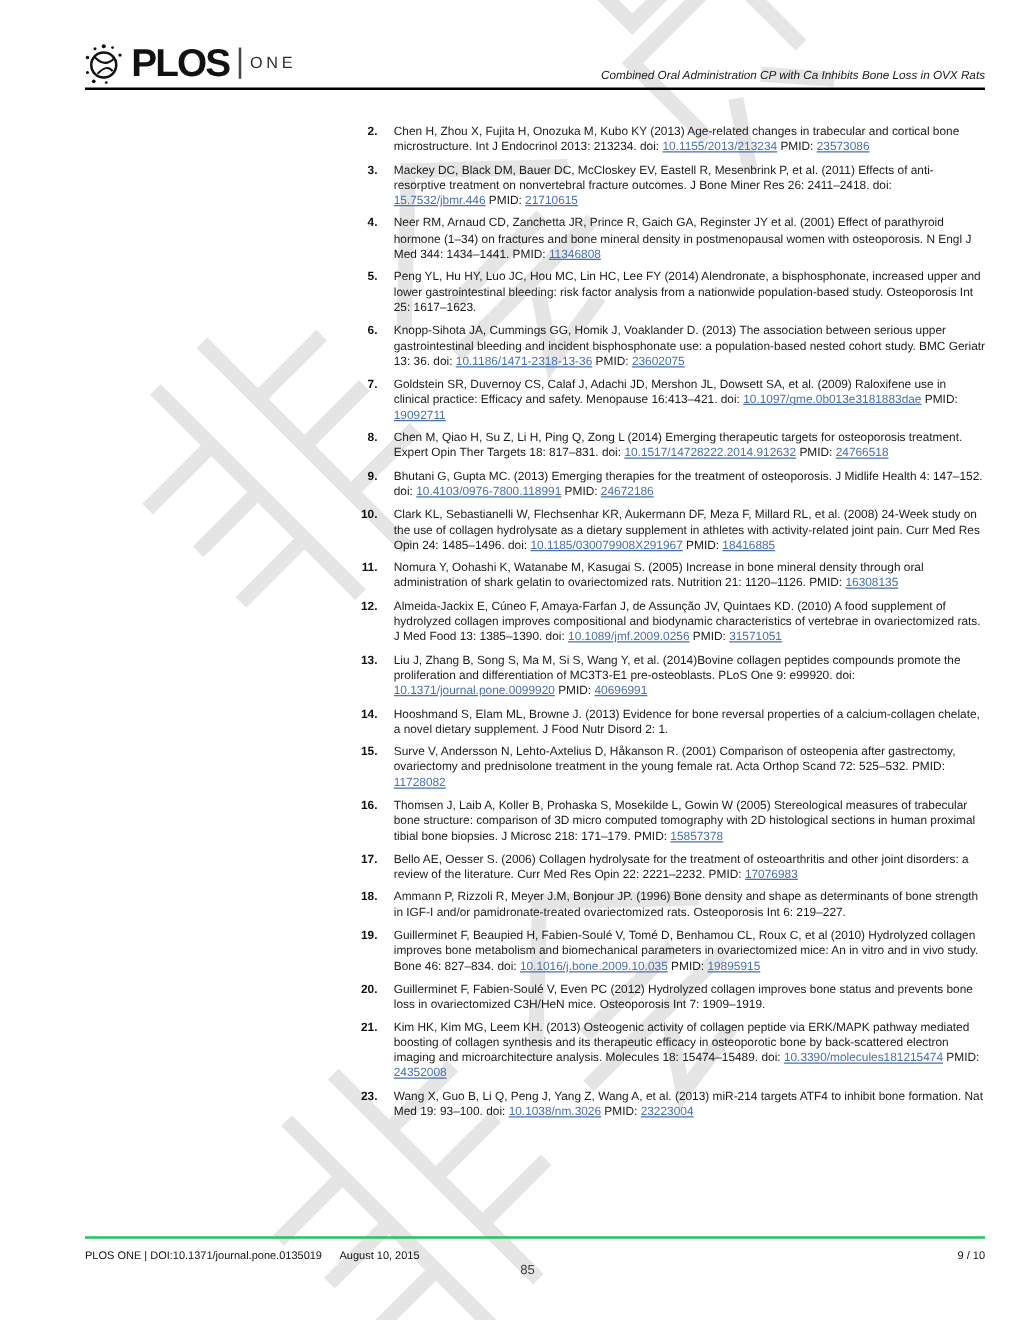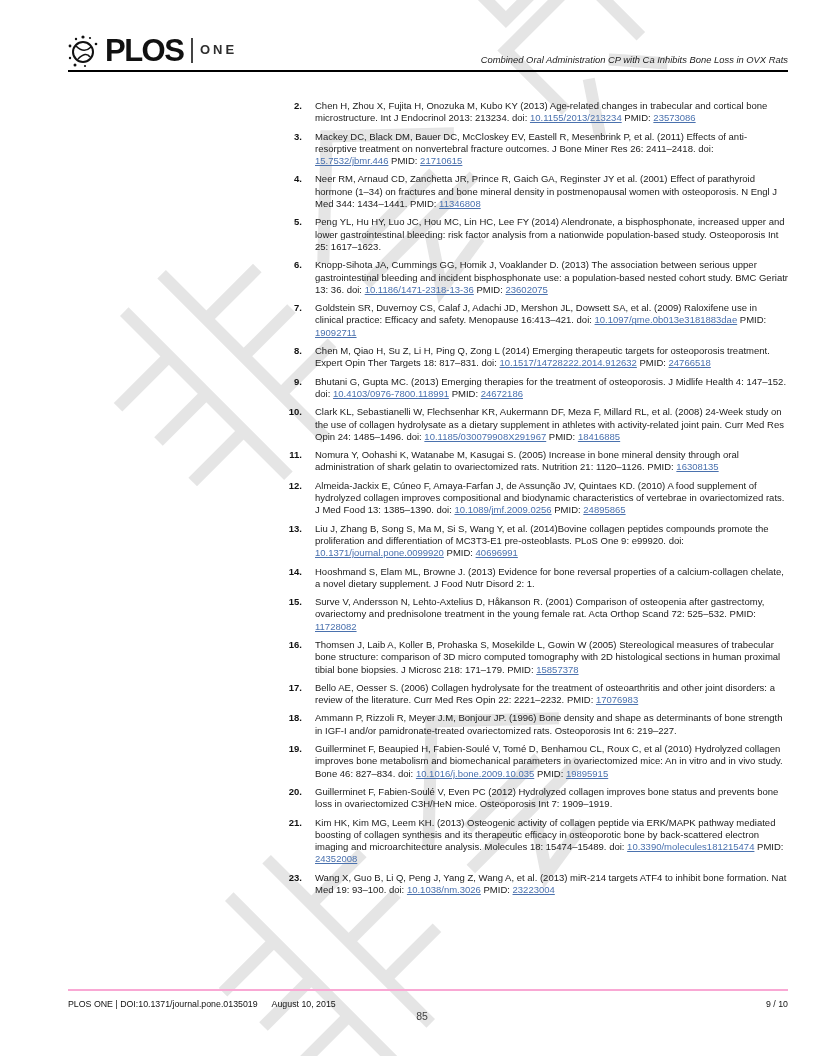--- a/index.html
+++ b/index.html
@@ -15,32 +15,32 @@
   
   .header{
     position:absolute;left:48px;top:30px;width:720px;height:40px;
     border-bottom:2px solid #000;
     display:flex;justify-content:space-between;align-items:flex-end;
   }
   .logo{display:flex;align-items:center;padding-bottom:2px;}
   .logo-mark{margin-right:5px;}
   .logo-plos{font-size:31px;font-weight:bold;letter-spacing:-1.5px;color:#111;line-height:30px;}
   .logo-divider{width:1.5px;height:25px;background:#444;margin:0 7px 2px 8px;}
-  .logo-one{font-size:13px;font-weight:bold;letter-spacing:3px;color:#2e2e2e;padding-bottom:3px;}
+  .logo-one{font-size:13px;font-weight:normal;letter-spacing:3px;color:#2e2e2e;padding-bottom:3px;}
   .running-title{font-size:9.4px;color:#1c1c1c;padding-bottom:5px;font-style:italic;}
   
   .refs{position:absolute;left:252px;top:100px;width:516px;}
   .ref{display:flex;margin-bottom:6px;font-size:9.5px;line-height:12.3px;}
   .ref-num{flex:0 0 30px;text-align:right;padding-right:13px;font-weight:bold;color:#111;}
   .ref-text{flex:1;text-align:left;}
   .ref-link{color:#4a71ae;text-decoration:underline;cursor:pointer;}
   
   .footer{
     position:absolute;left:48px;top:989px;width:720px;
-    border-top:2px solid #f9a8d4;padding-top:8px;
+    border-top:2px solid #22c55e;padding-top:8px;
     display:flex;justify-content:space-between;
     font-size:8.8px;color:#111;
   }
   .footer-left .footer-date{margin-left:14px;}
   .stamp{
     position:absolute;left:12px;top:1010px;width:780px;text-align:center;
     font-family:Liberation Sans, sans-serif;font-size:10.5px;color:#3f3f3f;
   }
 </style>
 </head>
@@ -143,21 +143,21 @@
       <div class="ref">
         <span class="ref-num">10.</span>
         <span class="ref-text">Clark KL, Sebastianelli W, Flechsenhar KR, Aukermann DF, Meza F, Millard RL, et al. (2008) 24-Week study on the use of collagen hydrolysate as a dietary supplement in athletes with activity-related joint pain. Curr Med Res Opin 24: 1485–1496. doi: <a class="ref-link">10.1185/030079908X291967</a> PMID: <a class="ref-link">18416885</a></span>
       </div>
       <div class="ref">
         <span class="ref-num">11.</span>
         <span class="ref-text">Nomura Y, Oohashi K, Watanabe M, Kasugai S. (2005) Increase in bone mineral density through oral administration of shark gelatin to ovariectomized rats. Nutrition 21: 1120–1126. PMID: <a class="ref-link">16308135</a></span>
       </div>
       <div class="ref">
         <span class="ref-num">12.</span>
-        <span class="ref-text">Almeida-Jackix E, Cúneo F, Amaya-Farfan J, de Assunção JV, Quintaes KD. (2010) A food supplement of hydrolyzed collagen improves compositional and biodynamic characteristics of vertebrae in ovariectomized rats. J Med Food 13: 1385–1390. doi: <a class="ref-link">10.1089/jmf.2009.0256</a> PMID: <a class="ref-link">24895865</a></span>
+        <span class="ref-text">Almeida-Jackix E, Cúneo F, Amaya-Farfan J, de Assunção JV, Quintaes KD. (2010) A food supplement of hydrolyzed collagen improves compositional and biodynamic characteristics of vertebrae in ovariectomized rats. J Med Food 13: 1385–1390. doi: <a class="ref-link">10.1089/jmf.2009.0256</a> PMID: <a class="ref-link">31571051</a></span>
       </div>
       <div class="ref">
         <span class="ref-num">13.</span>
         <span class="ref-text">Liu J, Zhang B, Song S, Ma M, Si S, Wang Y, et al. (2014)Bovine collagen peptides compounds promote the proliferation and differentiation of MC3T3-E1 pre-osteoblasts. PLoS One 9: e99920. doi: <a class="ref-link">10.1371/journal.pone.0099920</a> PMID: <a class="ref-link">40696991</a></span>
       </div>
       <div class="ref">
         <span class="ref-num">14.</span>
         <span class="ref-text">Hooshmand S, Elam ML, Browne J. (2013) Evidence for bone reversal properties of a calcium-collagen chelate, a novel dietary supplement. J Food Nutr Disord 2: 1.</span>
       </div>
       <div class="ref">

